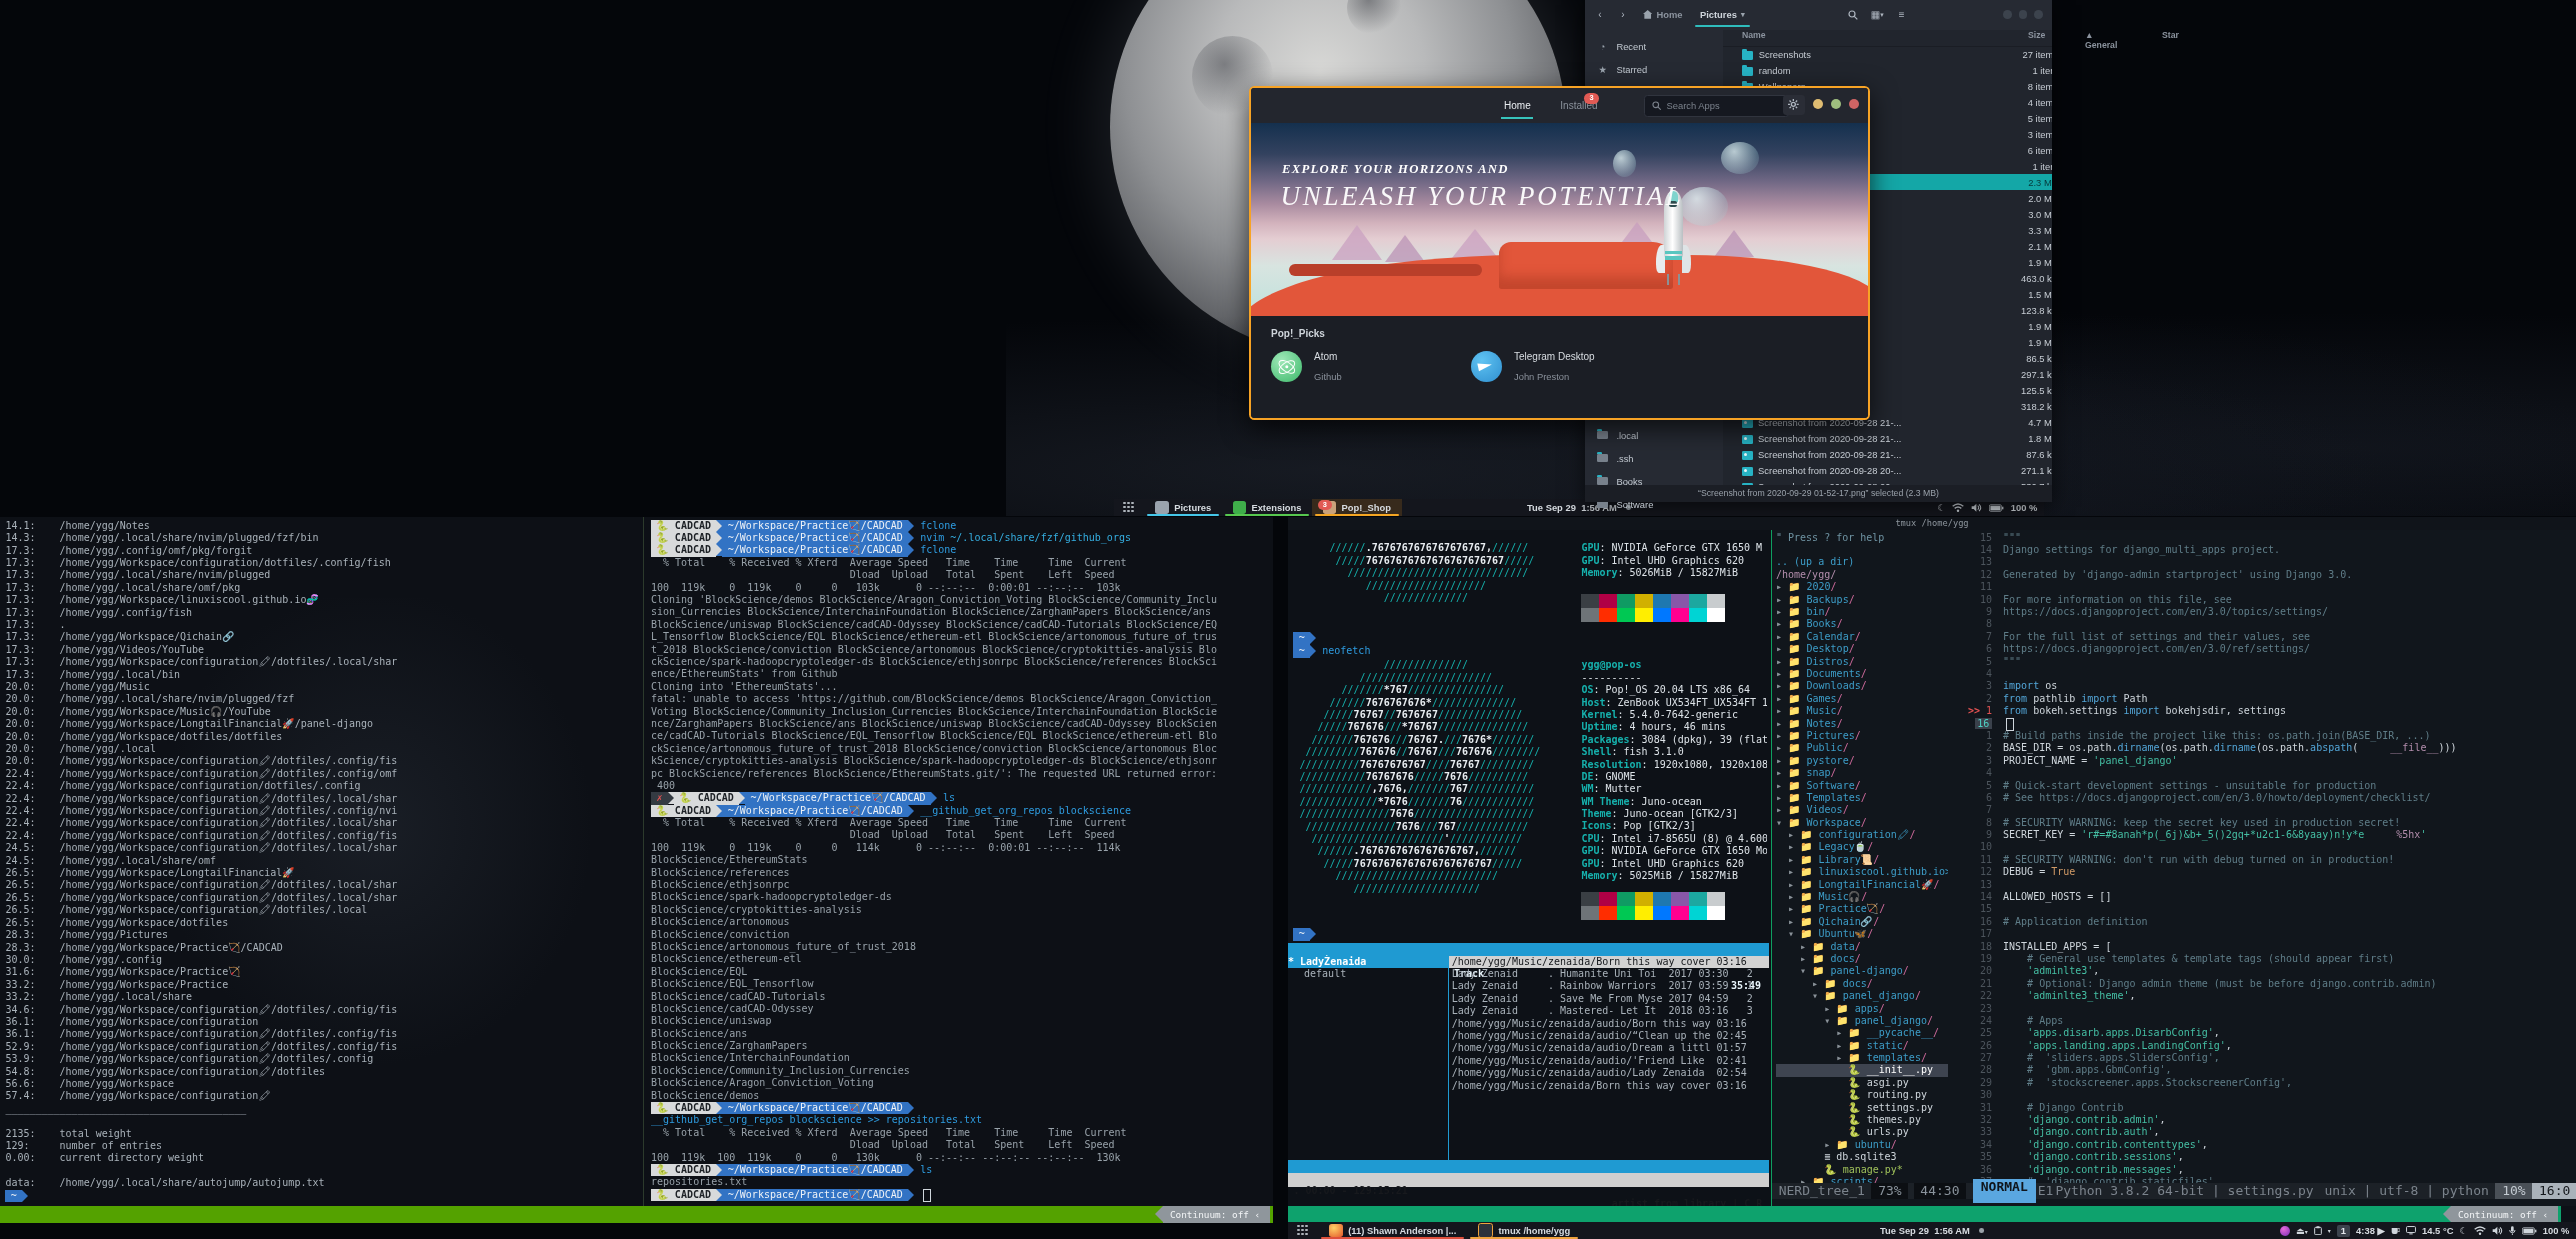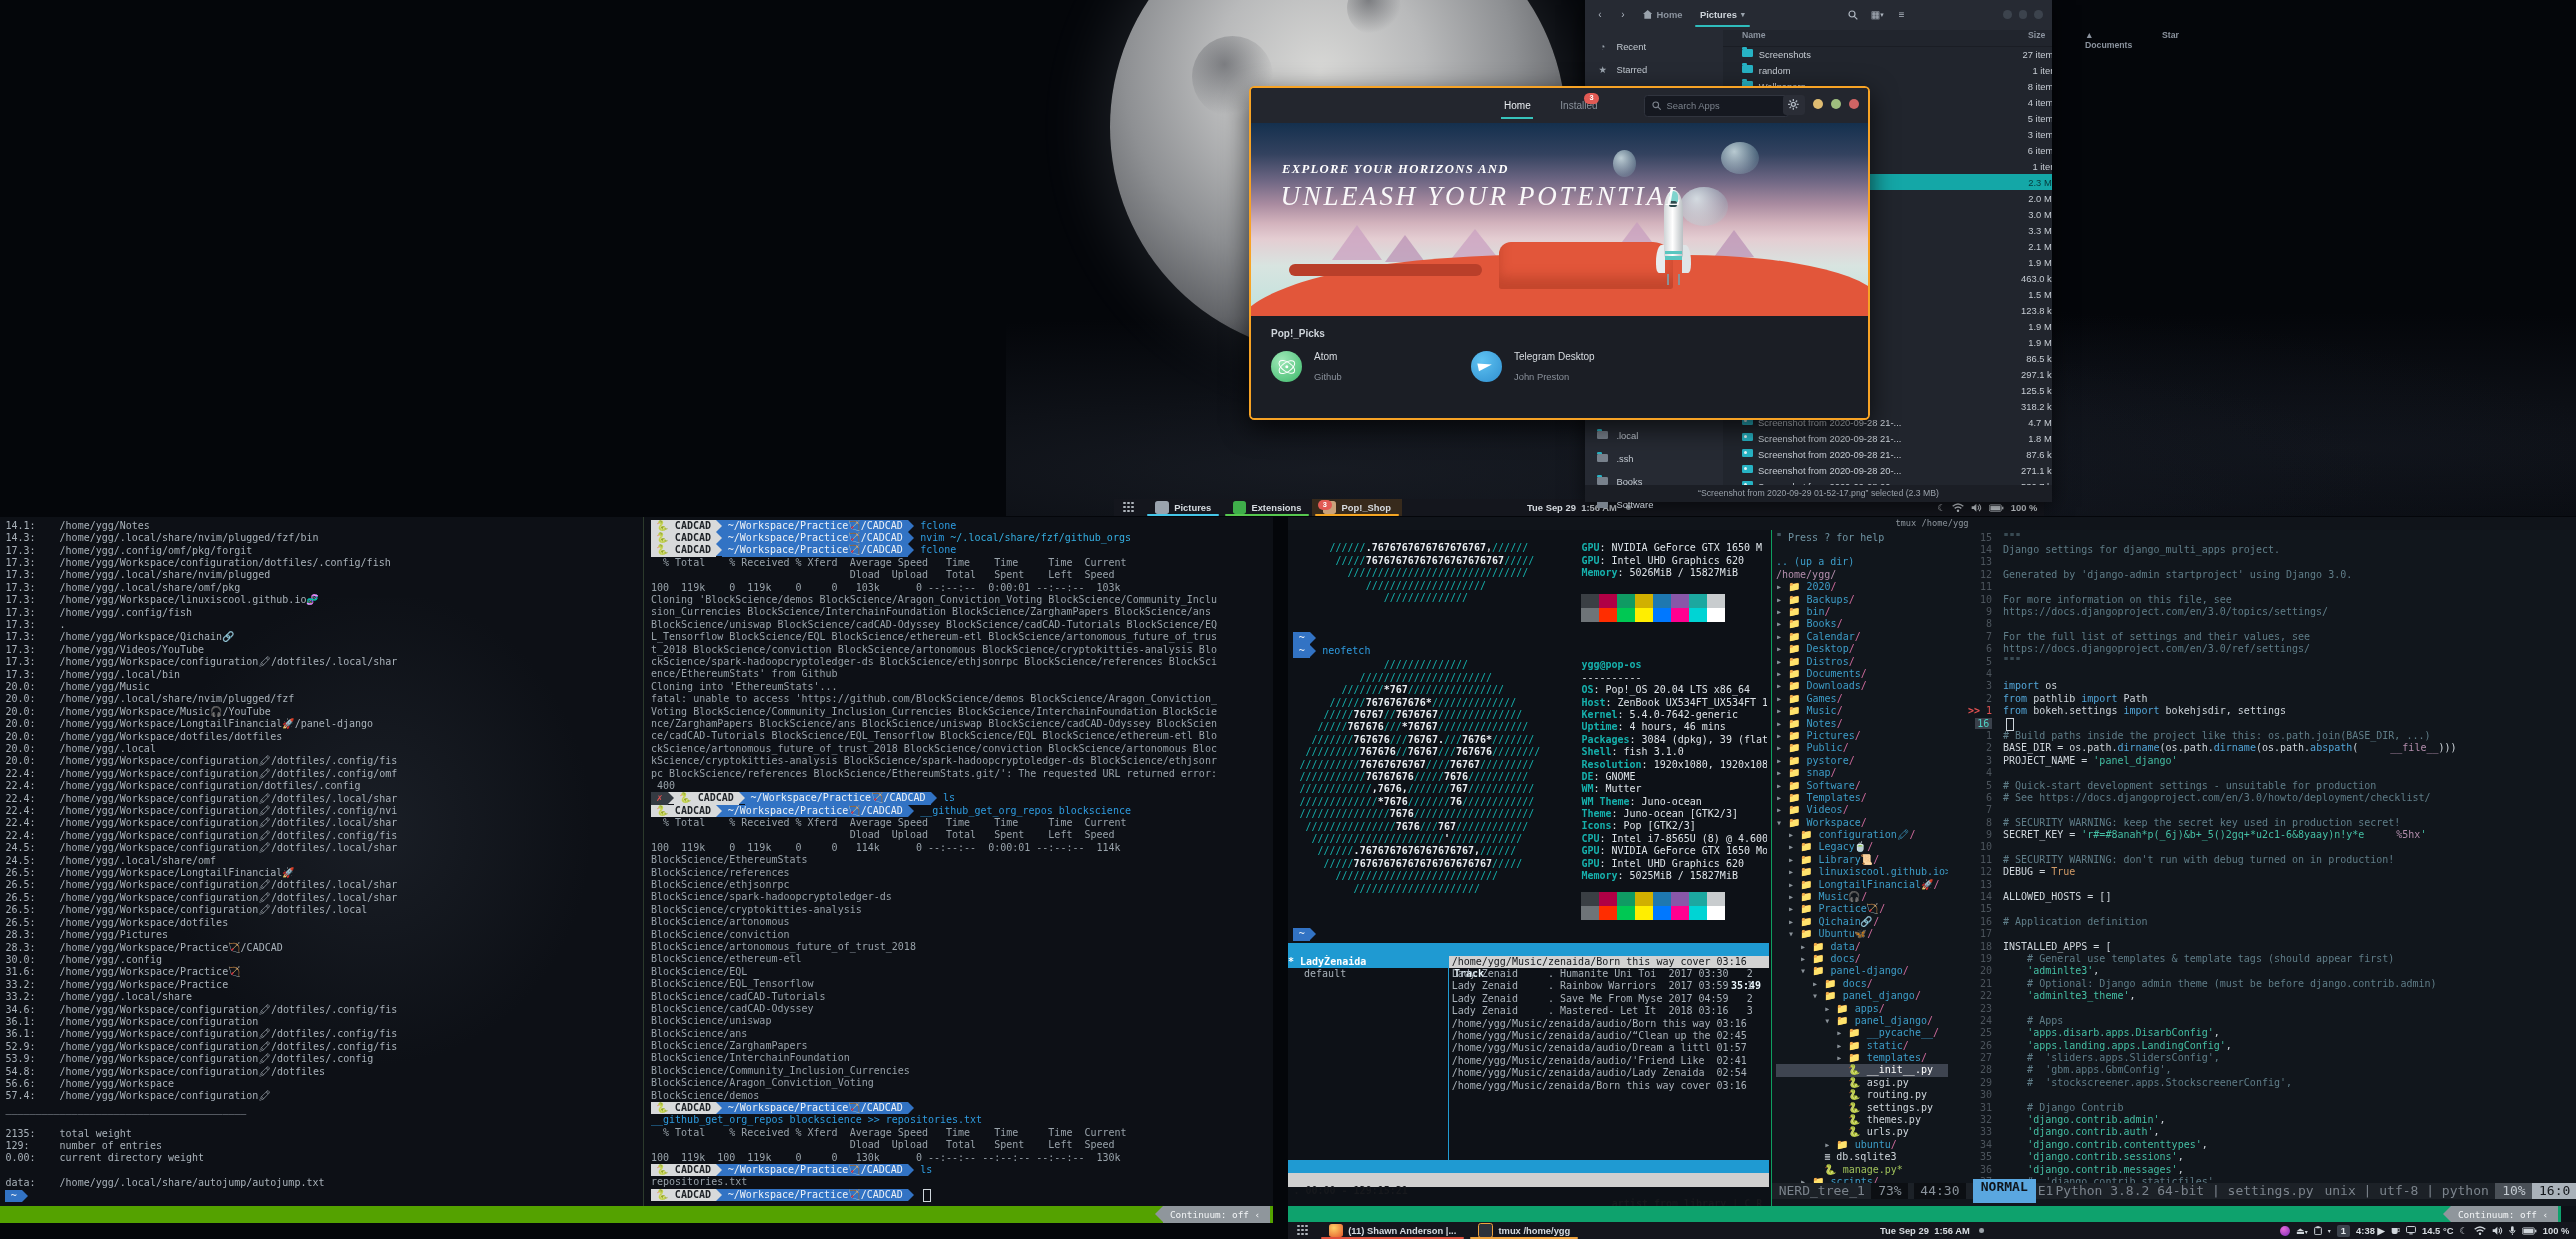--- a/index.html
+++ b/index.html
@@ -33,21 +33,21 @@
       box-shadow:0 5.4px 20px rgba(0,0,0,.6);}
   #fm .toolbar{position:absolute;left:0;top:0;right:0;height:29.5px;background:#262a33;display:flex;align-items:center;gap:4px;padding:0 5.4px;}
   .tbtn{height:19px;min-width:19px;border-radius:2.7px;display:flex;align-items:center;justify-content:center;color:#aeb6c0;font-size:10px;}
   .crumb{display:flex;align-items:center;gap:4px;padding:0 6.7px;height:20px;color:#cfd5dc;position:relative;font-weight:bold;}
   .crumb.active::after{content:"";position:absolute;left:1.3px;right:1.3px;bottom:-2.7px;height:2px;background:#2fbdbd;border-radius:1.3px;}
   #fm .windots{margin-left:auto;display:flex;gap:6.7px;padding-right:4px;}
   #fm .windots i{width:8.7px;height:8.7px;border-radius:50%;background:#3c434d;}
   #fm .cols{position:absolute;left:138px;right:0;top:29.5px;height:16px;display:flex;color:#8b939e;font-weight:bold;font-size:8.7px;border-bottom:0.7px solid #1a1d24;}
   #fm .rows{position:absolute;left:138px;right:0;top:46px;bottom:17.4px;overflow:hidden;font-size:9.4px;}
   .fmrow{height:16px;display:flex;align-items:center;position:relative;}
-  .fmrow .nm{position:absolute;left:19px;display:flex;align-items:flex-start;gap:5.4px;white-space:nowrap;}
+  .fmrow .nm{position:absolute;left:19px;display:flex;align-items:flex-end;gap:5.4px;white-space:nowrap;}
   .fmrow .sz{position:absolute;left:278px;width:57px;text-align:right;}
   .fmrow.sel{background:#14a7a7;color:#06393b;}
   .ficon{width:11.4px;height:8.7px;border-radius:1.3px;background:#27b3c4;position:relative;flex:0 0 auto;}
   .ficon::before{content:"";position:absolute;left:0;top:-2px;width:5.4px;height:2.7px;border-radius:1.3px 1.3px 0 0;background:#27b3c4;}
   .iicon{width:10.7px;height:8.7px;border-radius:1.3px;background:#27b3c4;position:relative;flex:0 0 auto;}
   .iicon::after{content:"";position:absolute;left:2px;top:2px;width:3.4px;height:3.4px;border-radius:50%;background:#e7f6f8;}
   #fm .sidebar{position:absolute;left:0;top:29.5px;bottom:17.4px;width:138px;background:#262a33;padding-top:5.4px;}
   .sbitem{height:23px;display:flex;align-items:center;gap:8px;padding-left:12px;color:#c2c9d1;}
   #fm .statusbar{position:absolute;left:0;right:0;bottom:0;height:17.4px;background:#1b1e25;display:flex;align-items:center;justify-content:center;color:#9aa2ab;font-size:8.7px;}
   
@@ -286,21 +286,21 @@
           </div>
           <div class="sbitem">
             <span class="ficon" style="background: rgb(120, 129, 140);"></span>
             <span>Software</span>
           </div>
         </div>
     </div>
     <div class="cols">
       <span style="position:absolute;left:19px;">Name</span>
       <span style="position:absolute;left:305px;">Size</span>
-      <span style="position:absolute;left:362px;">▲ Documents</span>
+      <span style="position:absolute;left:362px;">▲ General</span>
       <span style="position:absolute;left:439px;">Star</span>
     </div>
     <div class="rows" id="fm-rows">
         <div class="fmrow">
           <span class="nm">
             <span class="ficon"></span>
             <span>Screenshots</span>
           </span>
           <span class="sz">27 items</span>
         </div>

